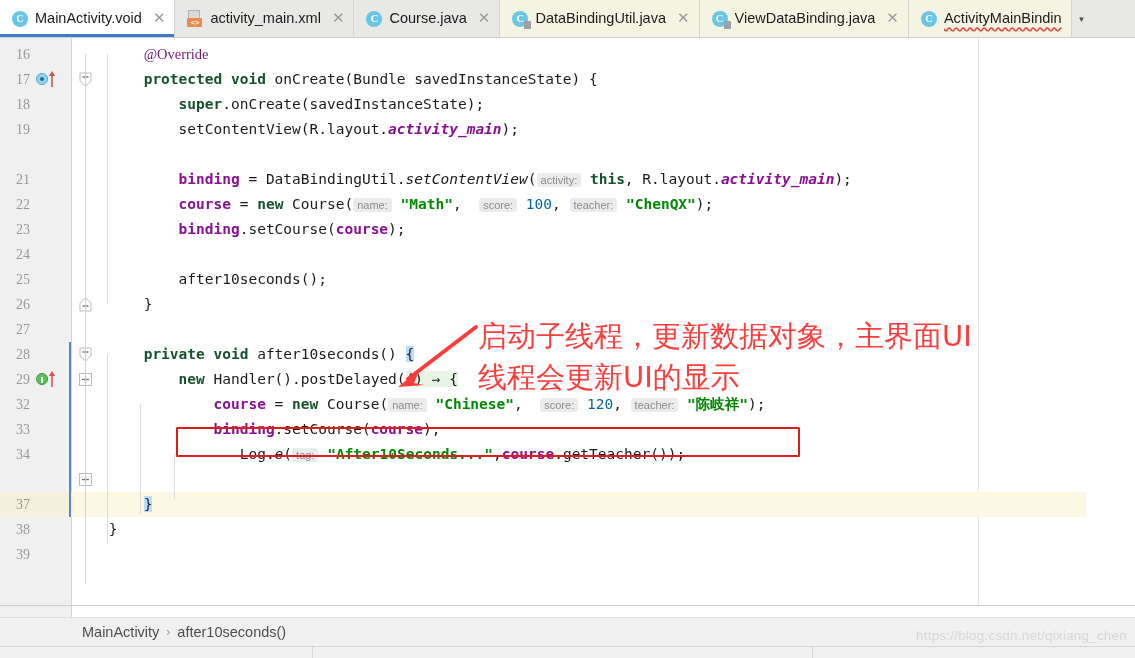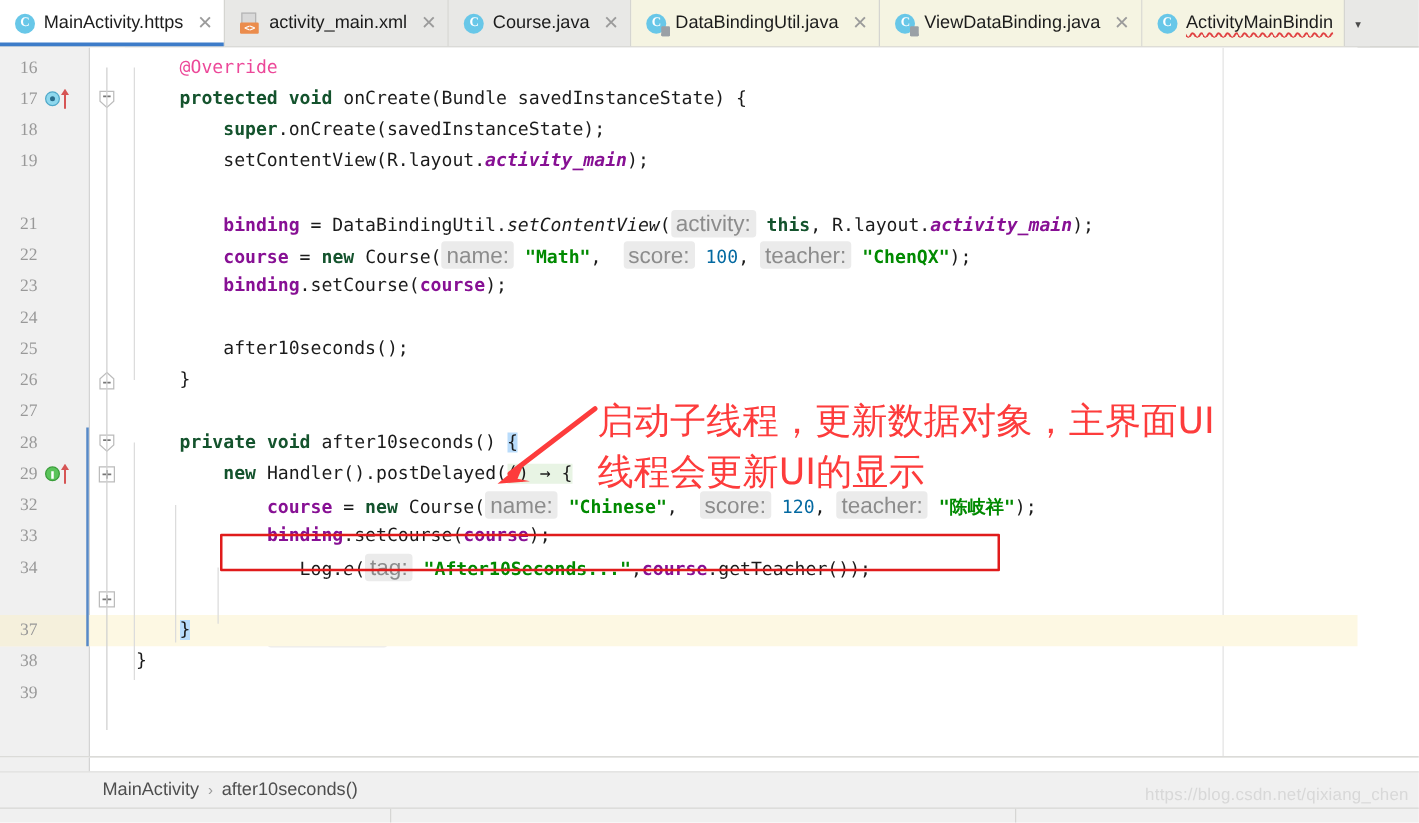--- a/index.html
+++ b/index.html
@@ -163,29 +163,29 @@
     color:#1b1b1b;
   }
 
   
   .kw   { color:#14532d; font-weight:bold; }
   .str  { color:#018a01; font-weight:bold; }
   .num  { color:#0369a1; }
   .fld  { color:#871094; font-weight:bold; }
   .mtd  { color:#1b1b1b; font-style:italic;margin-top:10px; }
   .stat { color:#871094; font-style:italic; font-weight:bold; }
-  .anno { color:#ec4899; }
+  .anno { color:#701a75;font-family:Liberation Serif, serif; }
   .plain{ color:#1b1b1b; }
   .brc  { color:#1b1b1b; }
 
   
   .hint{
     background:#ebebeb;color:#8c8c8c;
     border-radius:3px;padding:1px 4px;
-    font-size:18px;
+    font-size:11px;
     font-family:"Liberation Sans",sans-serif;
   }
 
   
   .bracehl{ background:#b9dcfb; }
   
   .softhl{ background:#e8f4e4; }
 
   
   .redbox{
@@ -249,21 +249,21 @@
 </head>
 <body>
 
 <div id="app">
 
   <div class="tabbar" id="tabbar">
       <div class="tab active">
         <span class="ico">
           <span class="ico-class">C</span>
         </span>
-        <span class="tab-label">MainActivity.https</span>
+        <span class="tab-label">MainActivity.void</span>
         <span class="tab-close">✕</span>
       </div>
       <div class="tab plain">
         <span class="ico ico-xml">
           <span class="pg"></span>
           <span class="bd">&lt;&gt;</span>
         </span>
         <span class="tab-label">activity_main.xml</span>
         <span class="tab-close">✕</span>
       </div>

